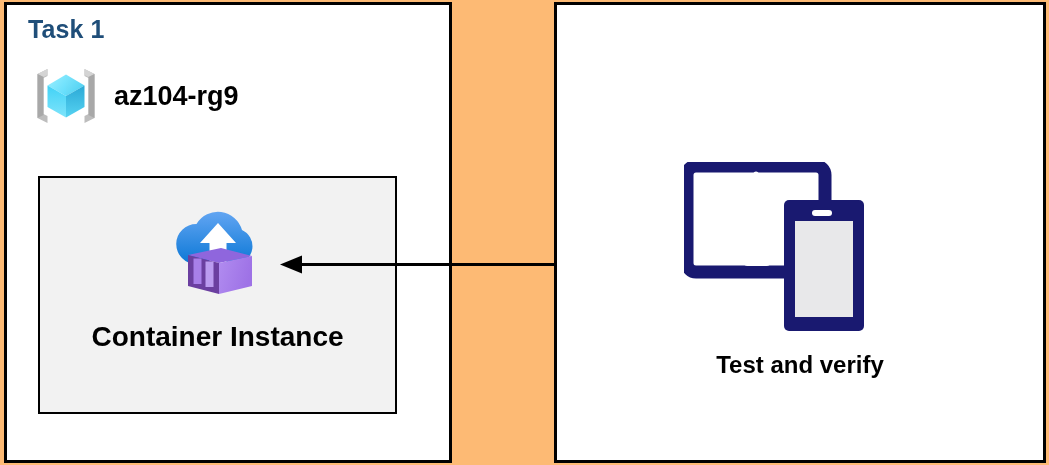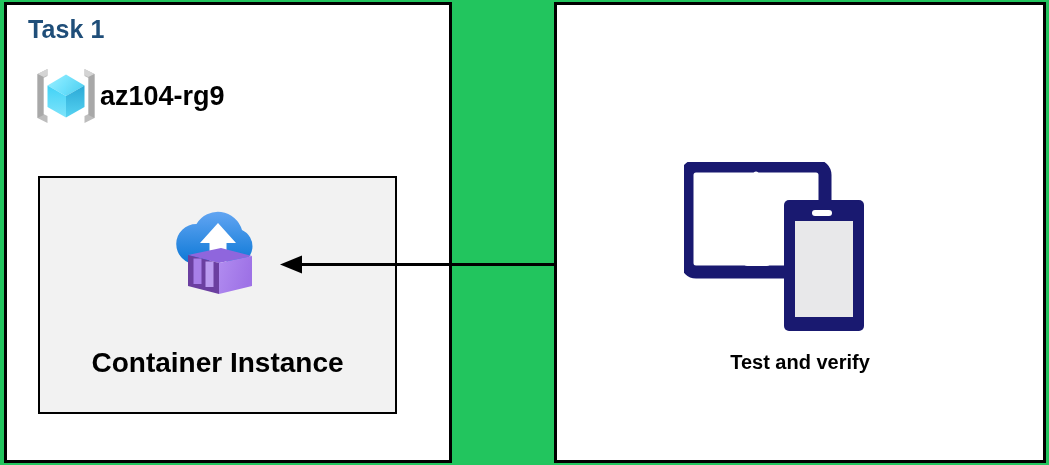--- a/index.html
+++ b/index.html
@@ -9,21 +9,21 @@
     background: #ffffff;
   }
   body {
     font-family: "Liberation Sans", sans-serif;
     -webkit-font-smoothing: antialiased;
   }
   #canvas {
     position: relative;
     width: 1049px;
     height: 465px;
-    background: #22c55e;
+    background: #fdba74;
     overflow: hidden;
   }
 
   
   .task-panel {
     position: absolute;
     background: #ffffff;
     border: 3px solid #000000;
     box-sizing: border-box;
   }
@@ -41,20 +41,21 @@
   #task1-label { left: 28px;  top: 15px; }
   #task2-label { left: 583px; top: 15px; }
 
   
   #rg-row {
     position: absolute;
     left: 32px;
     top: 62px;
     display: flex;
     align-items: center;
+    gap: 14px;
   }
   #rg-icon { width: 68px; height: 68px; display: block; }
   #rg-name {
     font-size: 27px;
     font-weight: bold;
     color: #000000;
     white-space: nowrap;
     line-height: 1;
   }
 
@@ -81,21 +82,20 @@
   #aci-label {
     position: absolute;
     left: 0;
     right: 0;
     top: 143px;
     text-align: center;
     font-size: 28px;
     font-weight: bold;
     color: #000000;
     white-space: nowrap;
-    margin-top: 26px;
   }
 
   
   #flow-arrow {
     position: absolute;
     left: 275px;
     top: 249px;
     width: 405px;
     height: 32px;
     display: block;
@@ -109,21 +109,21 @@
     width: 186px;
     height: 172px;
     display: block;
   }
   #verify-label {
     position: absolute;
     left: 554px;
     width: 492px;
     top: 351px;
     text-align: center;
-    font-size: 20px;
+    font-size: 24px;
     font-weight: bold;
     color: #000000;
     white-space: nowrap;
   }
 </style>
 </head>
 <body>
 
 <div id="canvas">
 

